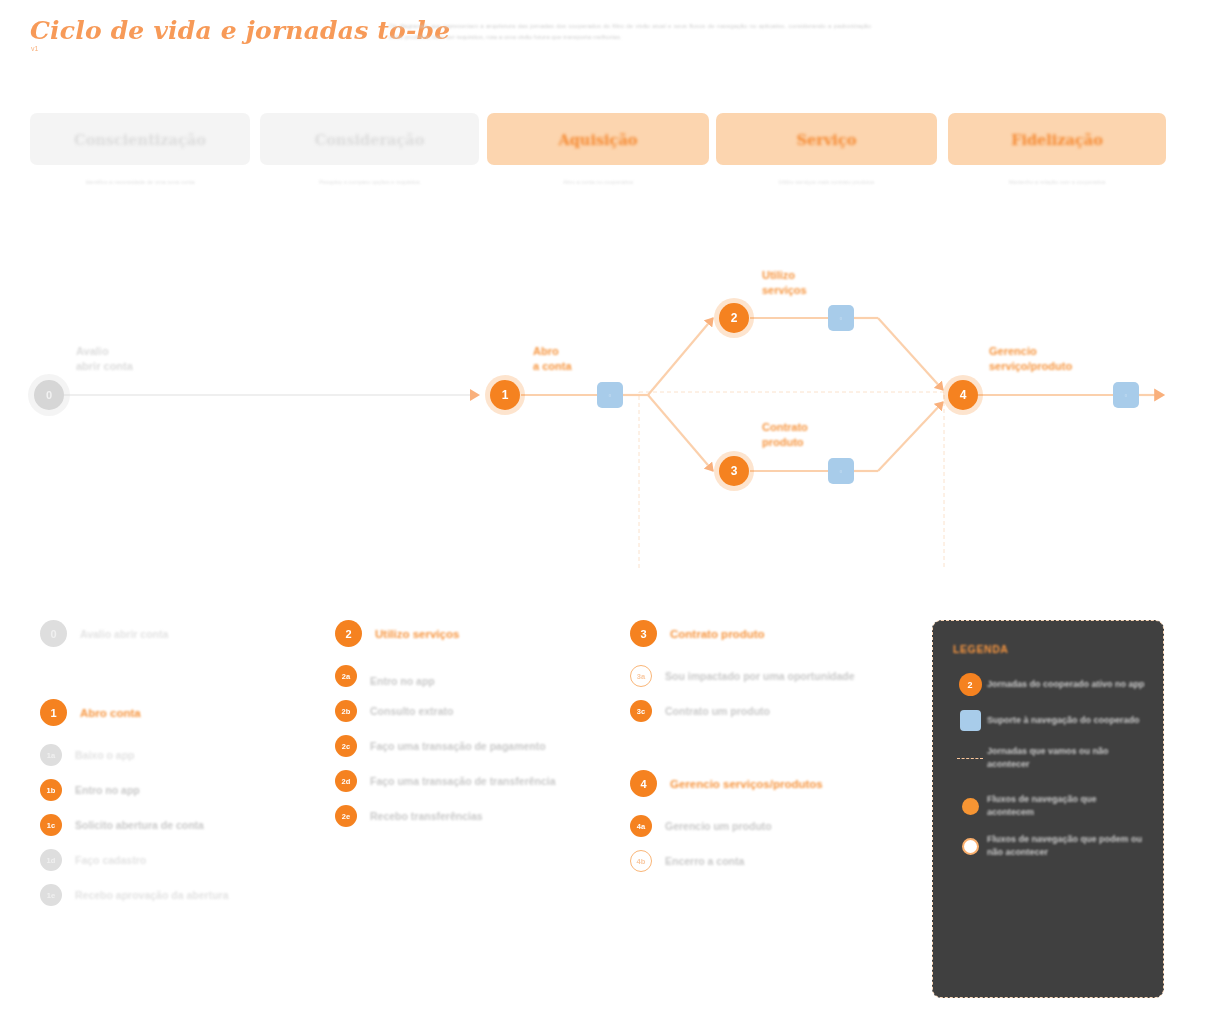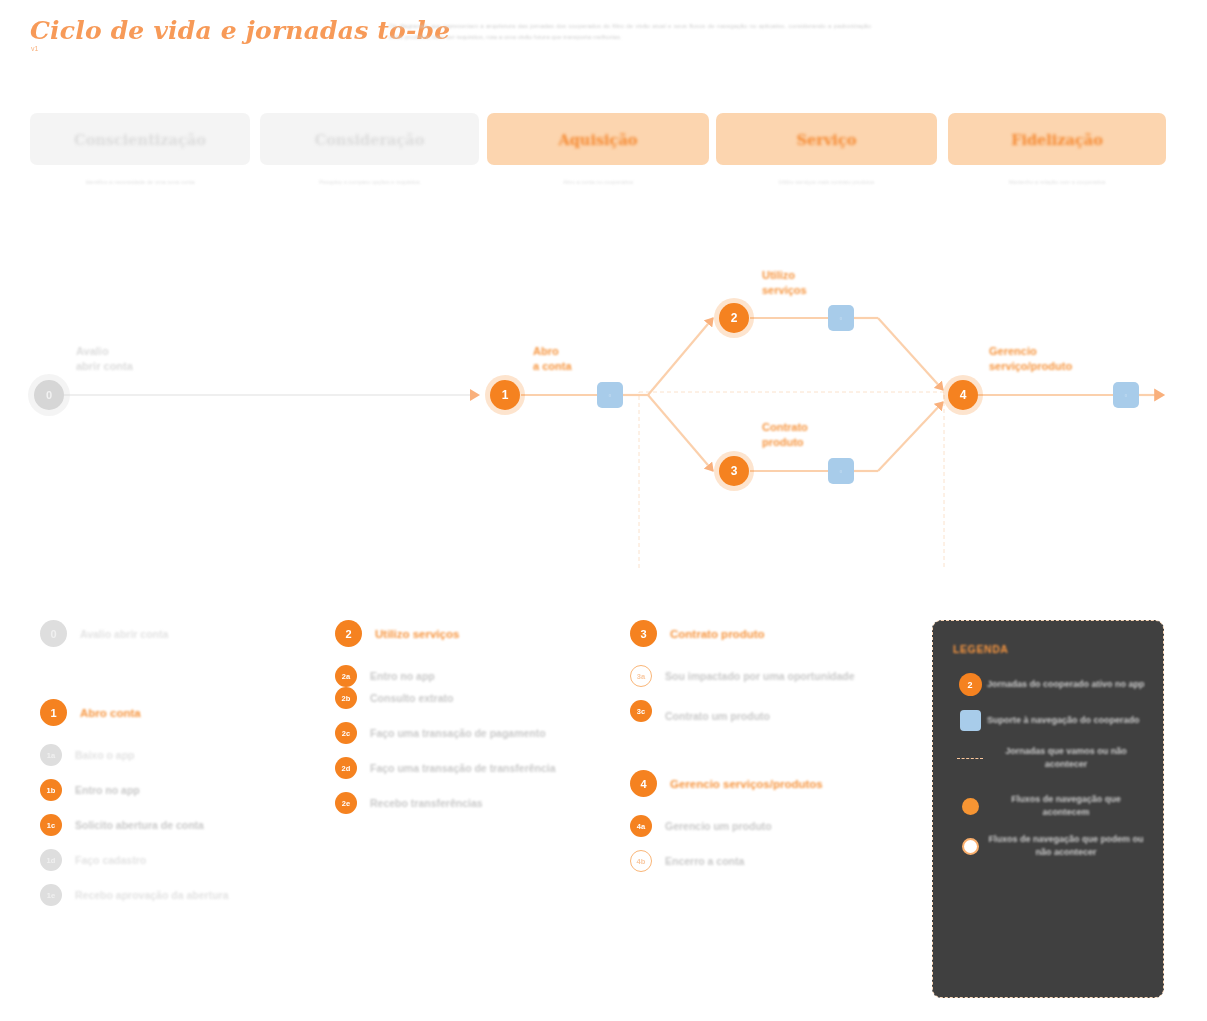--- a/index.html
+++ b/index.html
@@ -117,21 +117,21 @@
     background: #404040; padding: 22px 18px 0 20px;
   }
   .legend-title {
     font-weight: 700; font-size: 10.5px; color: #F6953F;
     letter-spacing: 0.6px; filter: blur(0.95px); margin-bottom: 18px;
   }
   .lrow { display: flex; align-items: center; margin-bottom: 14px; }
   .lglyph { flex: 0 0 34px; display: flex; align-items: center; justify-content: center; }
   .ltxt {
     font-size: 9px; line-height: 13px; color: #c9c9c9;
-    font-weight: 700; filter: blur(0.95px); text-align: center;
+    font-weight: 700; filter: blur(0.95px);
   }
   .g-circ-o { width: 23px; height: 23px; border-radius: 50%; background: #F58220;
     display:flex;align-items:center;justify-content:center;color:#fff;font-size:9px;font-weight:700;filter: blur(0.6px); }
   .g-sq { width: 21px; height: 21px; border-radius: 4px; background: #A8CCEA; filter: blur(0.55px); }
   .g-dash { width: 26px; height: 0; border-top: 1.6px dashed #FBC79C; filter: blur(0.5px); }
   .g-dot-f { width: 17px; height: 17px; border-radius: 50%; background: #F79533; filter: blur(0.6px); }
   .g-dot-h { width: 17px; height: 17px; border-radius: 50%; background: #fff; border: 2px solid #F9AE6C; filter: blur(0.6px); }
   .g-dot-g { width: 17px; height: 17px; border-radius: 50%; background: #d9d9d9; filter: blur(0.7px); }
 </style>
 </head>
@@ -282,21 +282,21 @@
             <div class="itxt dim">Recebo aprovação da abertura</div>
           </div>
         </div>
       </div>
       <div class="col" style="left: 335px;">
         <div style="margin-top: 0px;">
           <div class="grp" style="margin-bottom: 18px;">
             <div class="badge big o">2</div>
             <div class="itxt head">Utilizo serviços</div>
           </div>
-          <div class="grp" style="">
+          <div class="grp" style="margin-bottom: 13px; align-items: flex-end;">
             <div class="badge small o">2a</div>
             <div class="itxt norm">Entro no app</div>
           </div>
           <div class="grp" style="margin-bottom: 13px;">
             <div class="badge small o">2b</div>
             <div class="itxt norm">Consulto extrato</div>
           </div>
           <div class="grp" style="margin-bottom: 13px;">
             <div class="badge small o">2c</div>
             <div class="itxt norm">Faço uma transação de pagamento</div>
@@ -314,21 +314,21 @@
       <div class="col" style="left: 630px;">
         <div style="margin-top: 0px;">
           <div class="grp" style="margin-bottom: 18px;">
             <div class="badge big o">3</div>
             <div class="itxt head">Contrato produto</div>
           </div>
           <div class="grp" style="margin-bottom: 13px;">
             <div class="badge small hollow">3a</div>
             <div class="itxt norm">Sou impactado por uma oportunidade</div>
           </div>
-          <div class="grp" style="margin-bottom: 13px; align-items: flex-end;">
+          <div class="grp" style="margin-bottom: 13px;">
             <div class="badge small o">3c</div>
             <div class="itxt norm">Contrato um produto</div>
           </div>
         </div>
         <div style="margin-top: 48px;">
           <div class="grp" style="margin-bottom: 18px;">
             <div class="badge big o">4</div>
             <div class="itxt head">Gerencio serviços/produtos</div>
           </div>
           <div class="grp" style="margin-bottom: 13px; text-align: right;">

